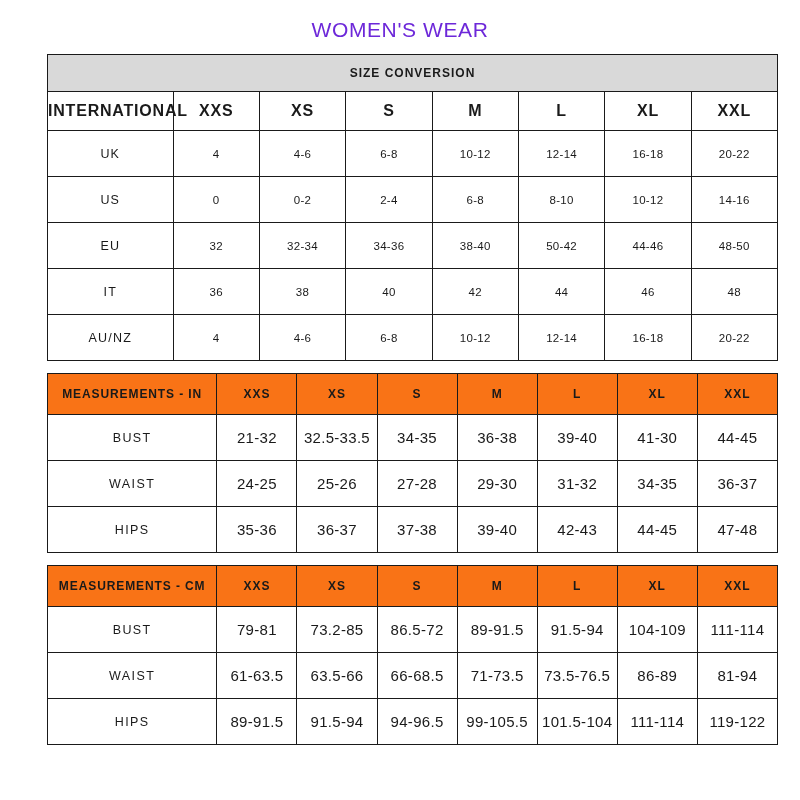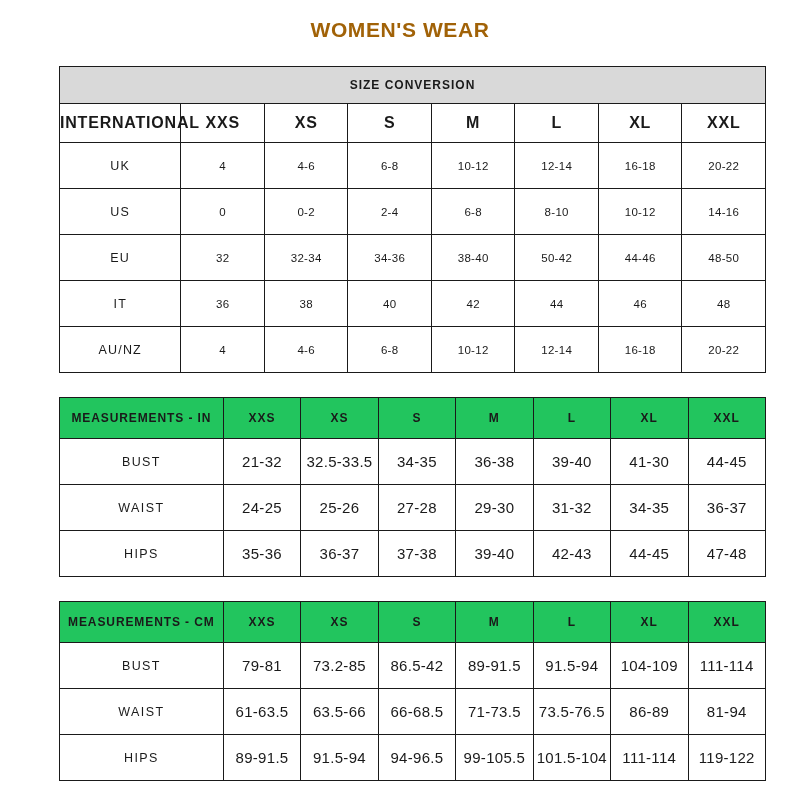--- a/index.html
+++ b/index.html
@@ -18,24 +18,24 @@
     width: 800px;
     height: 800px;
     box-sizing: border-box;
     padding: 10px 22px 10px 22px;
     display: flex;
     flex-direction: column;
   }
   .page-title {
     text-align: center;
     font-size: 21px;
-    font-weight: bold;
+    font-weight: normal;
     letter-spacing: 0.6px;
     margin: 8px 0 12px 0;
-    color: #a16207;
+    color: #6d28d9;
   }
   table {
     border-collapse: collapse;
     width: 100%;
     table-layout: fixed;
   }
   table.conv {
     border: 1.5px solid #1a1a1a;
   }
   td, th {
@@ -60,41 +60,41 @@
     font-weight: bold;
     font-size: 16px;
     letter-spacing: 0.8px;
     height: 38px;
   }
   .rowlabel {
     font-size: 12.5px;
     letter-spacing: 1.2px;
   }
   .meas-head {
-    background: #22c55e;
+    background: #f97316;
     font-weight: bold;
     font-size: 12px;
     letter-spacing: 1px;
     height: 40px;
   }
   .meas-head.left {
     letter-spacing: 0.9px;
   }
   .meas-label {
     font-size: 12.5px;
     letter-spacing: 1.4px;
     height: 45px;
     text-align: center;
   }
   .meas-val {
     font-size: 15px;
     letter-spacing: 0.3px;
   }
   .spacer { height: 12px; }
-  .block { margin: 12px; padding-left: 25px; }
+  .block { margin: 0; padding-left: 25px; }
   .conv col.c0 { width: 17.2%; }
   .meas col.m0 { width: 23.2%; }
 </style>
 </head>
 <body>
 
 <div class="page">
 
   <div class="page-title">WOMEN'S WEAR</div>
 
@@ -260,21 +260,21 @@
           <td class="meas-head">S</td>
           <td class="meas-head">M</td>
           <td class="meas-head">L</td>
           <td class="meas-head">XL</td>
           <td class="meas-head">XXL</td>
         </tr>
         <tr>
           <td class="meas-label">BUST</td>
           <td class="meas-val">79-81</td>
           <td class="meas-val">73.2-85</td>
-          <td class="meas-val">86.5-42</td>
+          <td class="meas-val">86.5-72</td>
           <td class="meas-val">89-91.5</td>
           <td class="meas-val">91.5-94</td>
           <td class="meas-val">104-109</td>
           <td class="meas-val">111-114</td>
         </tr>
         <tr>
           <td class="meas-label">WAIST</td>
           <td class="meas-val">61-63.5</td>
           <td class="meas-val">63.5-66</td>
           <td class="meas-val">66-68.5</td>

